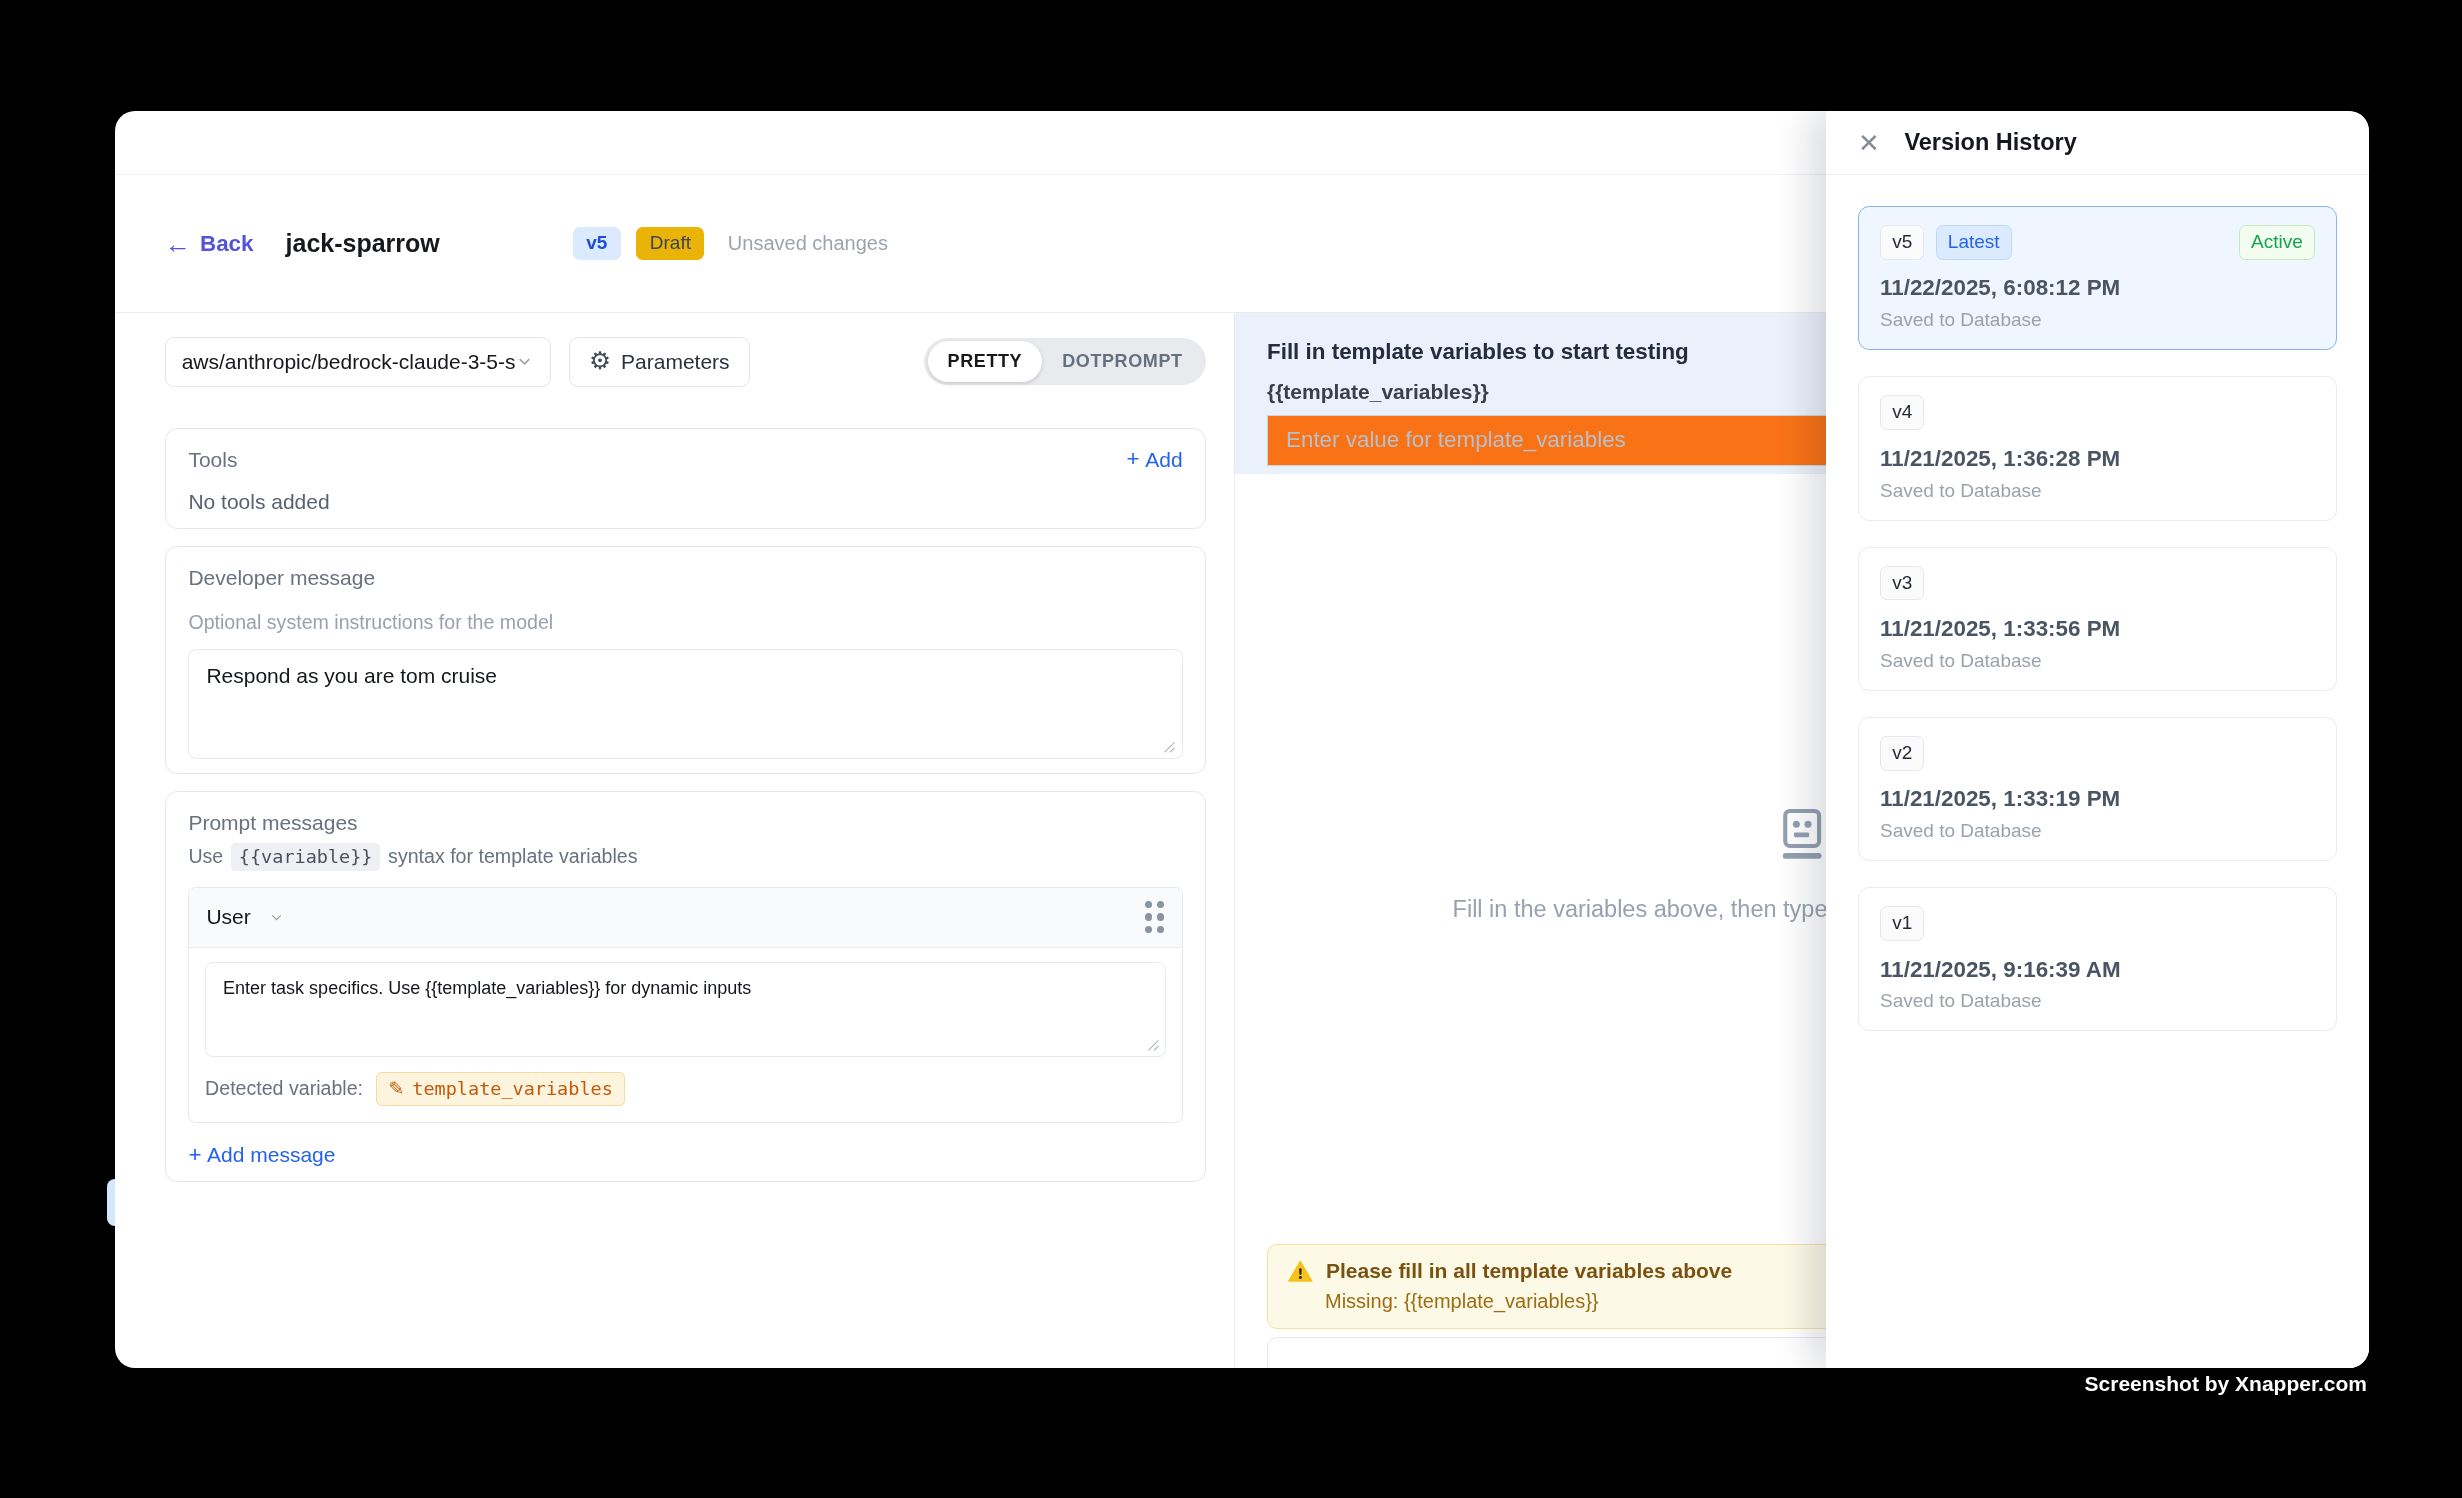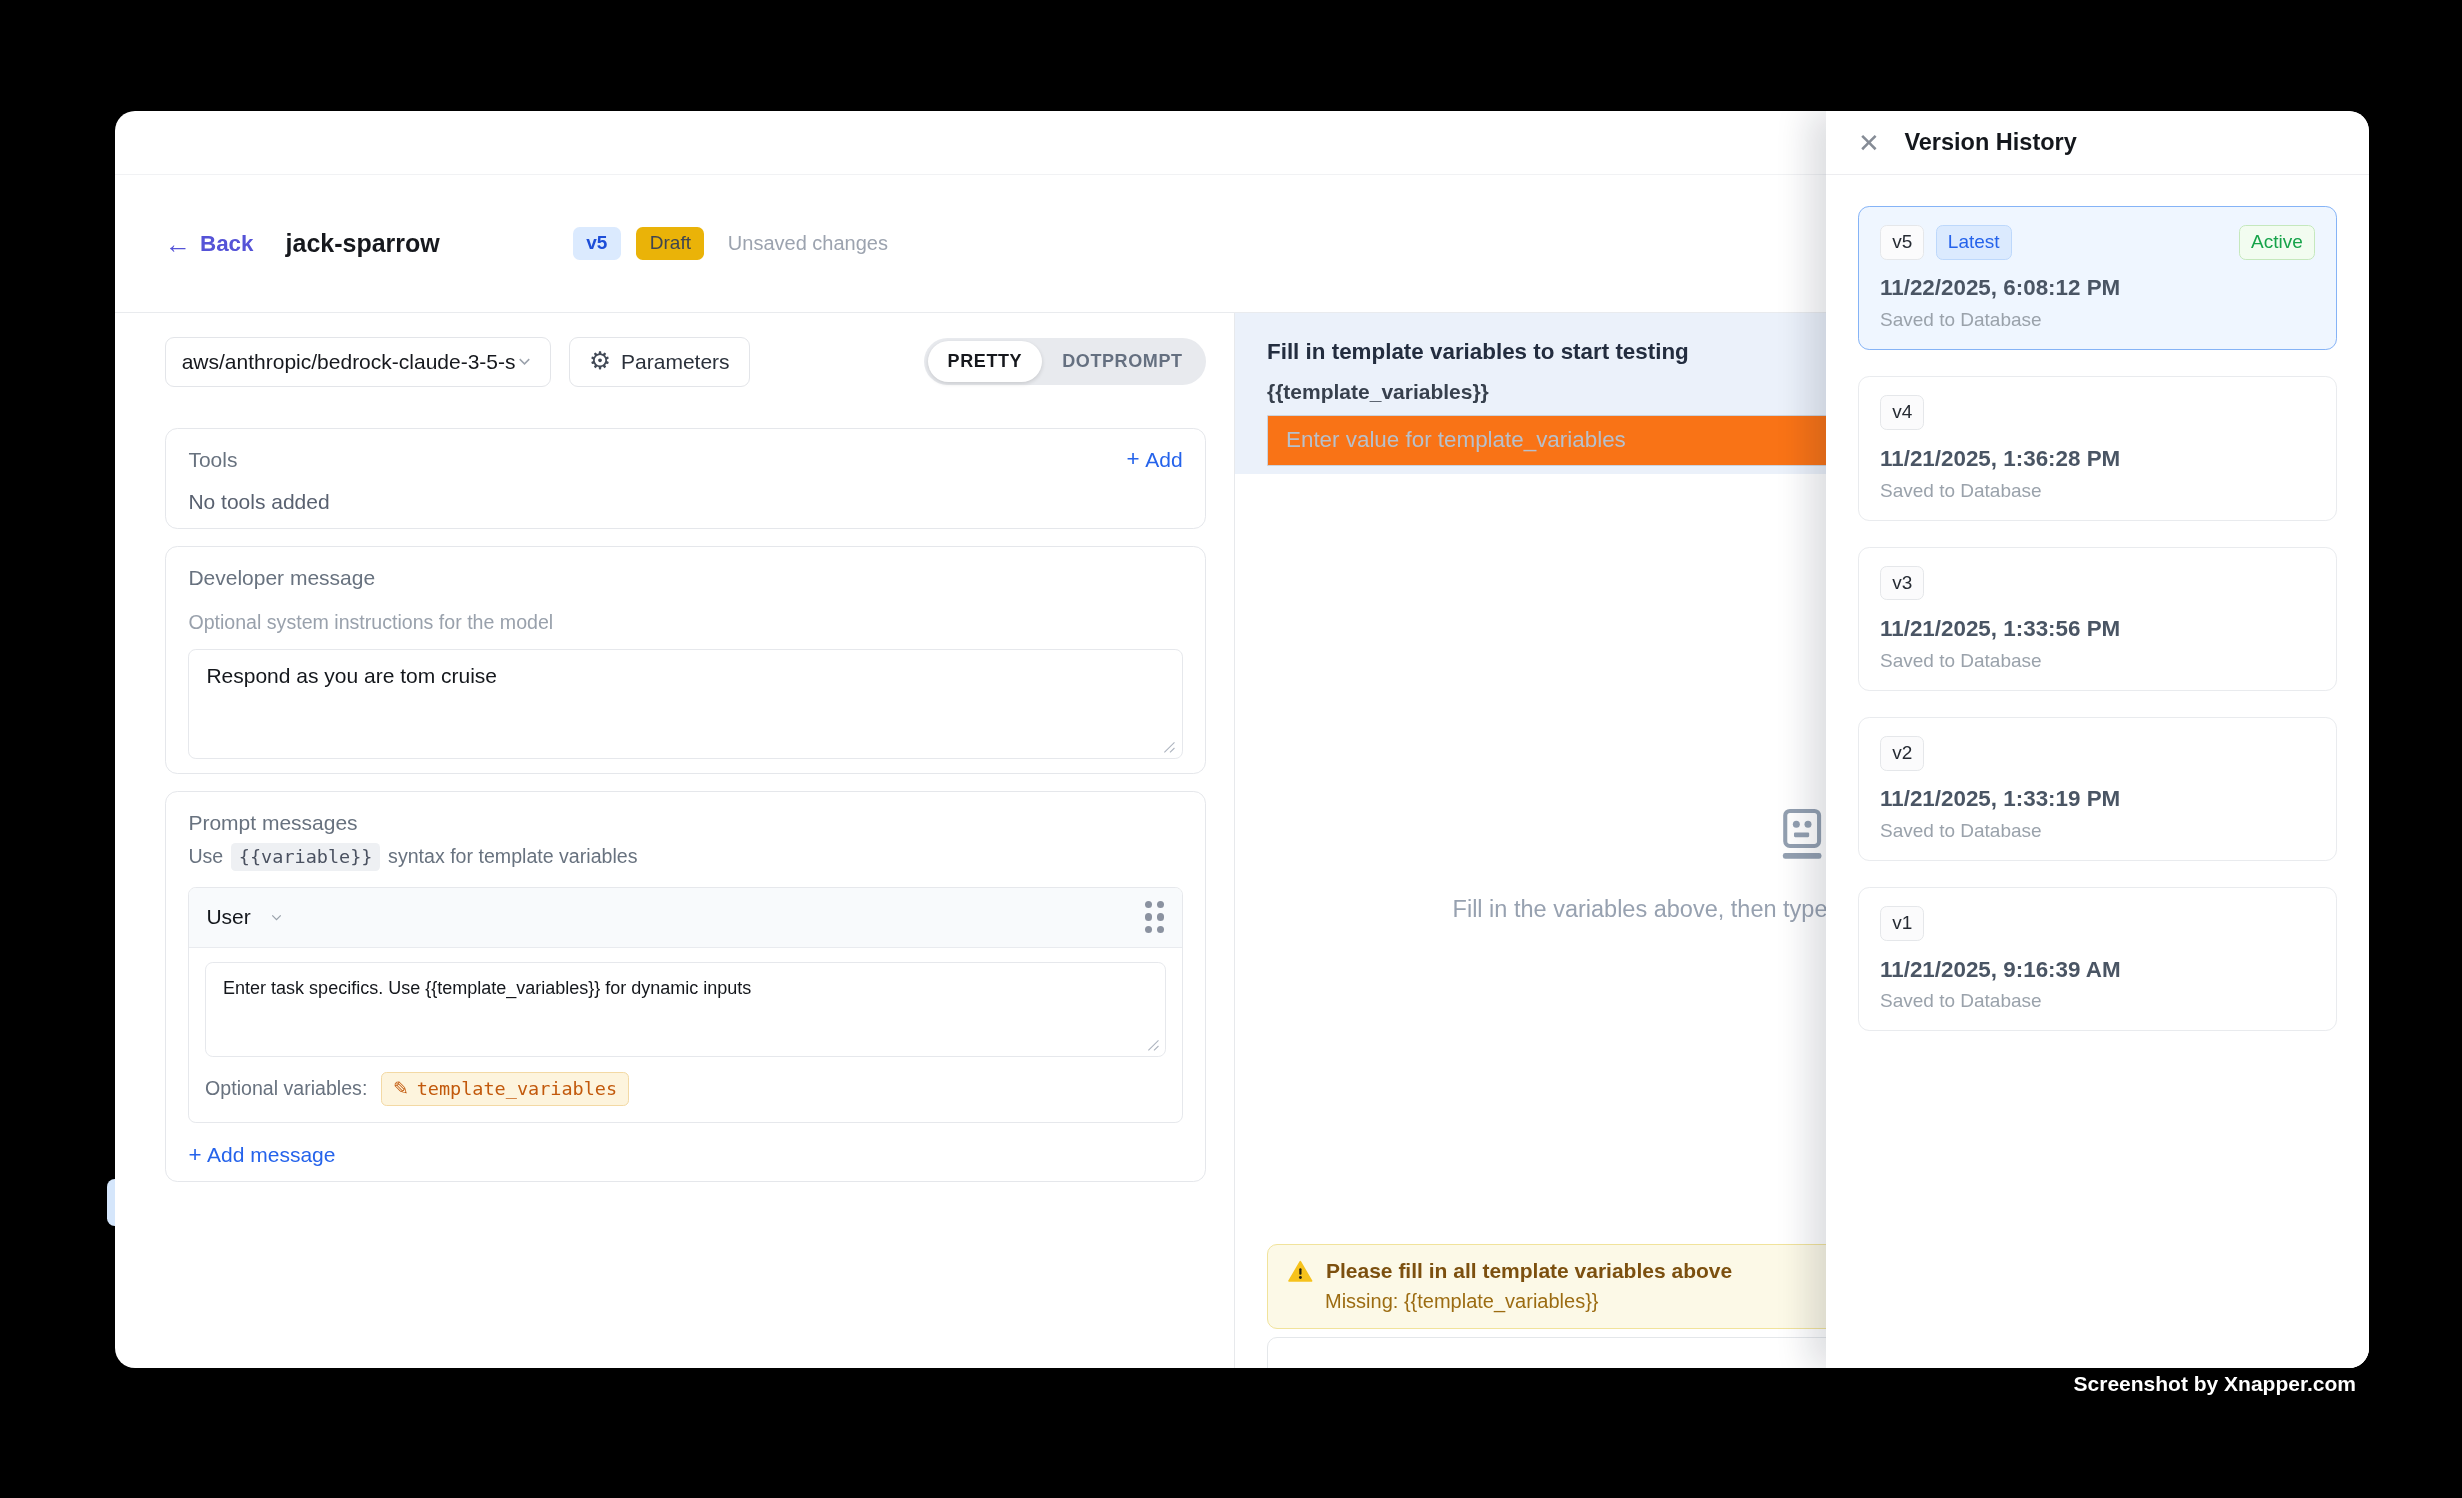--- a/index.html
+++ b/index.html
@@ -117,21 +117,21 @@
   .v-card { border:1.1px solid #e9ebee; background:#fff; border-radius:11.2px; padding:18px 21px; margin-bottom:26px; cursor:pointer; }
   .v-card.current { background:#eff6ff; border-color:#85b3f6; }
   .v-badges { display:flex; align-items:center; gap:11.2px; }
   .pill { font-size:19px; border-radius:6.7px; padding:5px 11.2px; line-height:1.2; border:1.1px solid transparent; }
   .pill.tag { background:#fbfbfc; border-color:#e5e7ea; color:#262b33; }
   .pill.latest { background:#dbeafe; border-color:#bdd8fb; color:#2563eb; font-weight:500; }
   .pill.active { margin-left:auto; background:#f2fcf0; border-color:#c5e8bd; color:#16a34a; font-weight:500; }
   .v-ts { margin-top:15.7px; font-size:22.4px; font-weight:600; color:#4a5564; }
   .v-note { margin-top:7.8px; font-size:19px; color:#9aa2ab; }
 
-  .watermark { position:absolute; right:106px; top:1372px; color:#fff; font-size:21px; font-weight:600; z-index:3; }
+  .watermark { position:absolute; right:95px; top:1372px; color:#fff; font-size:21px; font-weight:600; z-index:3; }
 </style>
 </head>
 <body>
 
 <div class="screen">
   <div class="blue-tab"></div>
 
   <div class="window">
     <div class="navbar"></div>
 
@@ -213,21 +213,21 @@
             </div>
             <div class="msg-body">
               <div class="ta">
                 <div class="txt" style="font-size:18px;">Enter task specifics. Use {{template_variables}} for dynamic inputs</div>
                 <svg class="resize-corner" width="14.6" height="14.6" viewBox="0 0 26 26">
                     <path d="M24 6L6 24M24 16l-8 8" stroke="#aeb5c0" stroke-width="2" fill="none"></path>
                   </svg>
               </div>
             </div>
             <div class="detected-row">
-              <span class="detected-lbl">Optional variables:</span>
+              <span class="detected-lbl">Detected variable:</span>
               <span class="var-chip">
                 <span class="pencil">✎</span>
                 <span class="name">template_variables</span>
               </span>
             </div>
           </div>
 
           <div class="add-link add-message">
             <span class="plus">+</span>
             <span>Add message</span>

